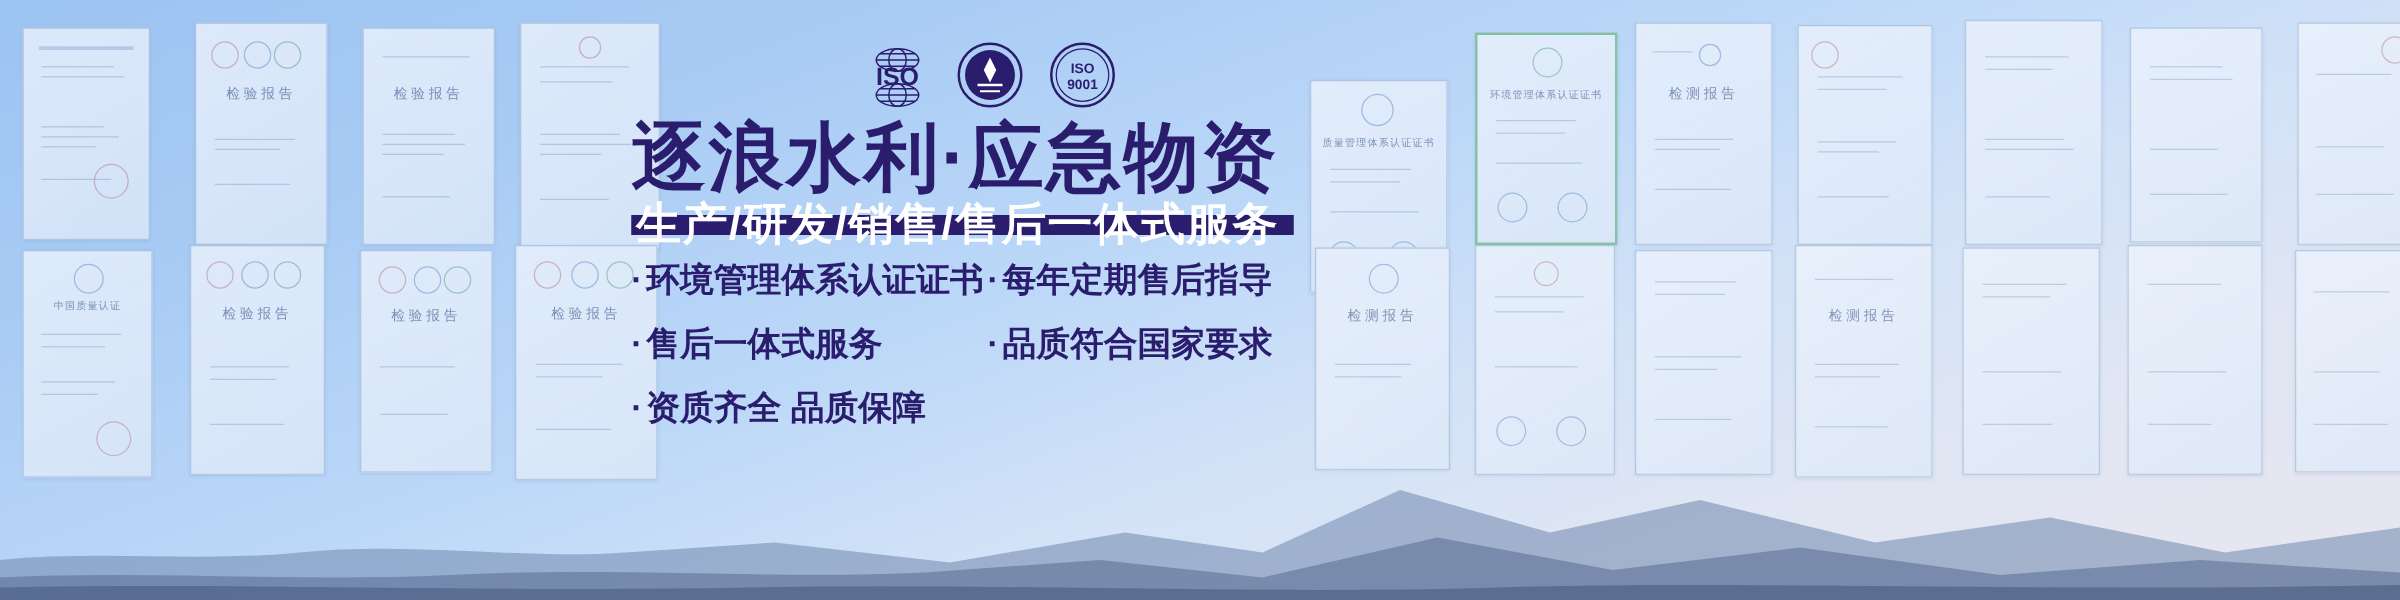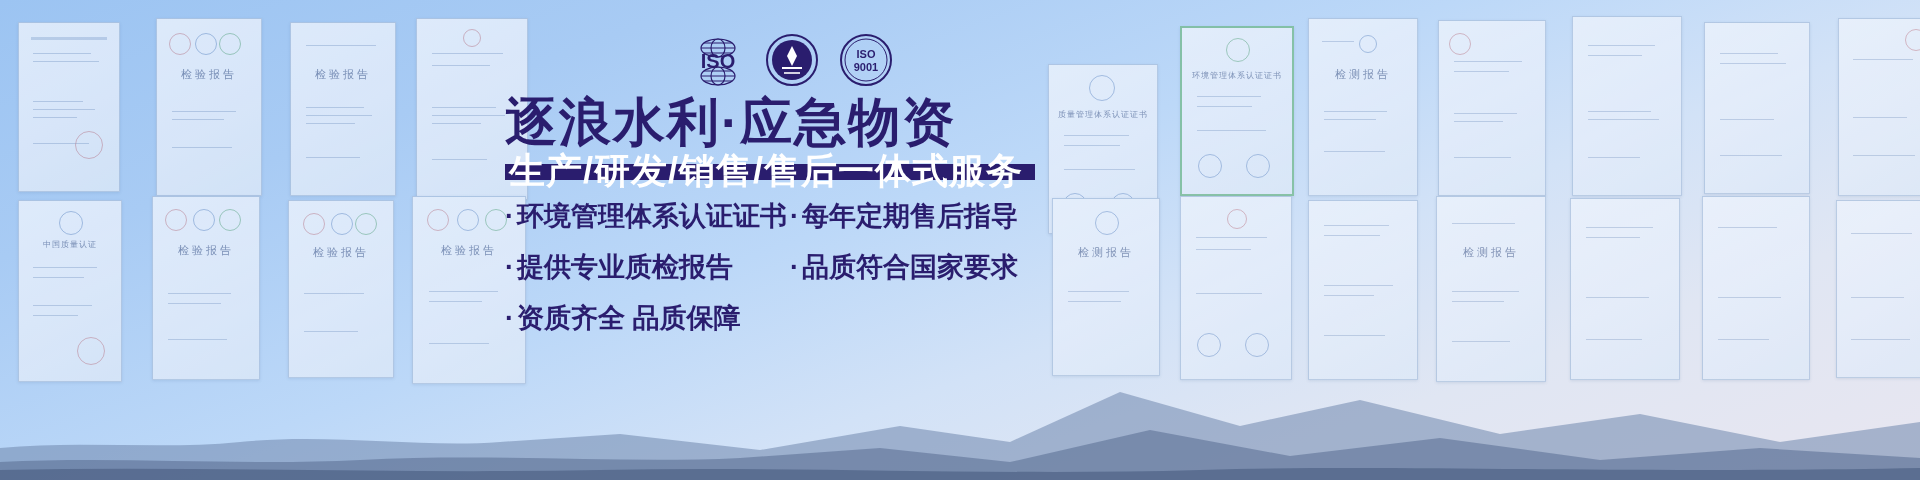--- a/index.html
+++ b/index.html
@@ -37,21 +37,21 @@
   .cert .hdr{
     position:absolute;left:12%;right:12%;height:3px;background:rgba(120,150,195,.4);
   }
   
   .badges{position:absolute;top:30px;left:690px;width:200px;height:60px;display:flex;gap:18px;align-items:center;}
   .badge{width:56px;height:56px;position:relative;}
   .badge svg{display:block;}
   
   .content{position:absolute;left:505px;top:96px;width:600px;}
   .title{
-    font-size:52px;line-height:1;font-weight:bold;color:#2a1d6e;
+    font-size:60px;line-height:1;font-weight:bold;color:#2a1d6e;
     letter-spacing:2px;white-space:nowrap;margin:0 0 16px 0;
     font-family:"Liberation Sans","DejaVu Sans",sans-serif;
   }
   .subbar{
     display:inline-block;background:#2a1d6e;color:#ffffff;
     font-size:36px;font-weight:bold;letter-spacing:1px;white-space:nowrap;
     padding:7px 12px 9px 4px;margin-bottom:18px;
   }
   .features{display:grid;grid-template-columns:285px 1fr;row-gap:15px;}
   .feat{
@@ -293,21 +293,21 @@
   </div>
 
   <div class="content">
     <h1 class="title">逐浪水利·应急物资</h1>
     <div style="line-height:0;">
       <div class="subbar">生产/研发/销售/售后一体式服务</div>
     </div>
     <div class="features">
       <div class="feat"><span class="dot">·</span><span>环境管理体系认证证书</span></div>
       <div class="feat"><span class="dot">·</span><span>每年定期售后指导</span></div>
-      <div class="feat"><span class="dot">·</span><span>提供专业质检报告</span></div>
+      <div class="feat"><span class="dot">·</span><span>售后一体式服务</span></div>
       <div class="feat"><span class="dot">·</span><span>品质符合国家要求</span></div>
       <div class="feat"><span class="dot">·</span><span>资质齐全 品质保障</span></div>
     </div>
   </div>
 
   <svg class="land" viewBox="0 0 1920 150" preserveAspectRatio="none">
     <path d="M0 150 L0 118 C80 110 160 120 240 112 C330 103 420 118 500 112 L620 104
              L760 120 L900 96 L1010 112 L1120 62 L1240 96 L1360 70 L1500 104
              L1640 84 L1780 112 L1920 92 L1920 150 Z" fill="#6f86ad" opacity="0.55"></path>
     <path d="M0 150 L0 132 C120 126 240 136 360 130 C500 123 620 134 740 128

